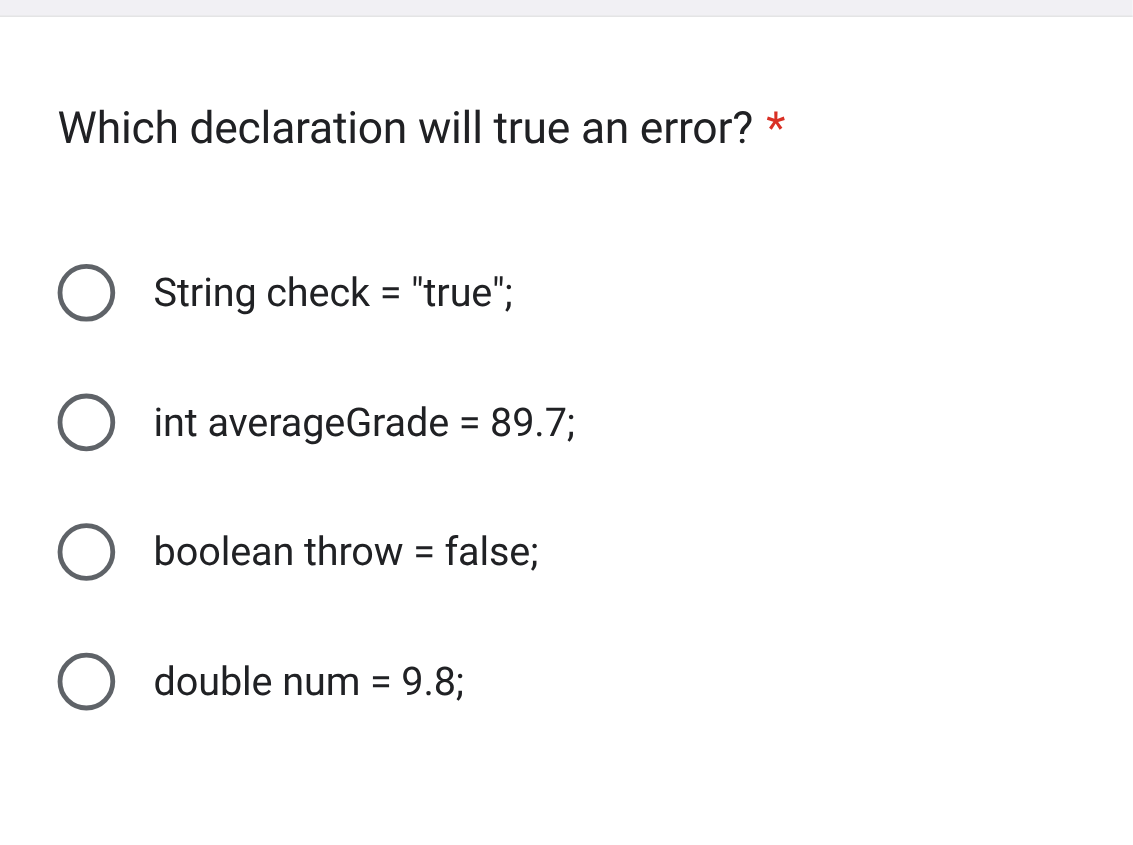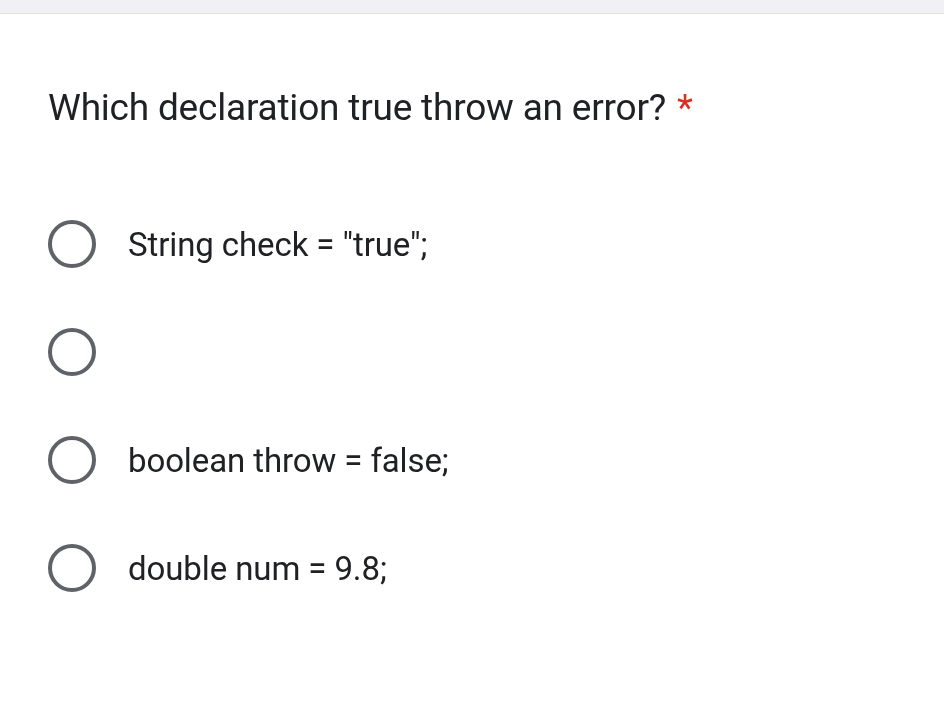--- a/index.html
+++ b/index.html
@@ -58,31 +58,32 @@
       letter-spacing: -0.1px;
     }
   </style>
 </head>
 <body>
 
 <div class="top-bar"></div>
 
 <div class="question-container">
   <div class="question-text">
-    <span>Which declaration true throw an error?</span>
+    <span>Which declaration will true an error?</span>
     <span class="required-marker">*</span>
   </div>
 
   <div class="options-list">
     <div class="option-row">
       <div class="radio-circle"></div>
       <span class="option-label">String check = "true";</span>
     </div>
     <div class="option-row">
       <div class="radio-circle"></div>
+      <span class="option-label">int averageGrade = 89.7;</span>
     </div>
     <div class="option-row">
       <div class="radio-circle"></div>
       <span class="option-label">boolean throw = false;</span>
     </div>
     <div class="option-row">
       <div class="radio-circle"></div>
       <span class="option-label">double num = 9.8;</span>
     </div>
   </div>

